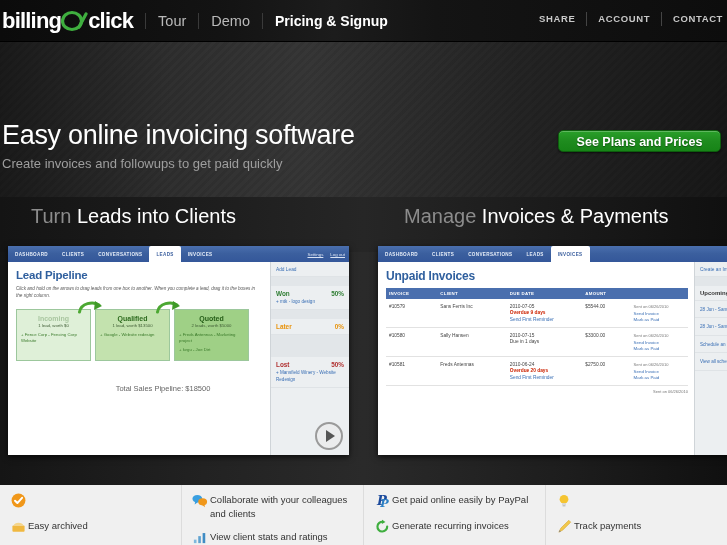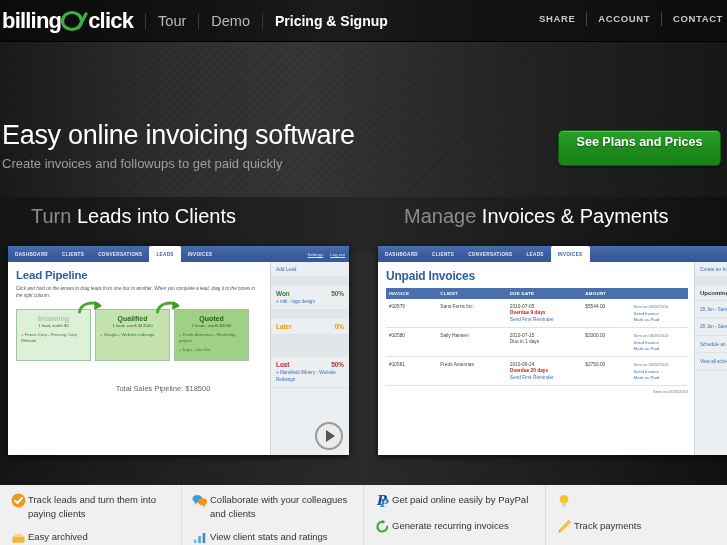--- a/index.html
+++ b/index.html
@@ -55,21 +55,21 @@
   .hero h1{
     position:absolute;left:2px;top:78px;
     font-size:27px;font-weight:normal;color:#fff;letter-spacing:-0.3px;
   }
   .hero p{
     position:absolute;left:2px;top:114px;
     font-size:13px;color:#9e9e9e;
   }
   .cta{
     position:absolute;right:6px;top:88px;
-    width:163px;height:36px;border-radius:5px;
+    width:163px;height:22px;border-radius:5px;
     background:linear-gradient(180deg,#2aa02a 0%,#1e8b1e 52%,#178417 100%);
     border:1px solid #0d5e0d;
     box-shadow:0 1px 2px rgba(0,0,0,.6), inset 0 1px 0 rgba(255,255,255,.25);
     text-align:center;padding-top:4px;cursor:pointer;
   }
   .cta .l1{font-size:12.5px;font-weight:bold;color:#fff;display:block;line-height:15px;
       text-shadow:0 1px 1px rgba(0,0,0,.4);}
   .cta .l2{font-size:9.5px;color:#dff0d8;display:block;line-height:12px;}
 
   
@@ -433,21 +433,20 @@
 <div class="features">
 
   <div class="fcol">
     <div class="fitem">
       <span class="ficon">
         <svg width="15" height="15" viewBox="0 0 16 16">
             <circle cx="8" cy="8" r="7.4" fill="#f0971a"></circle>
             <path d="M4.3 8.2 L6.8 10.7 L11.8 5.1" stroke="#fff" stroke-width="2.1" fill="none" stroke-linecap="round" stroke-linejoin="round"></path>
           </svg>
       </span>
-      <span class="ftext">Track leads and turn them into paying clients</span>
     </div>
     <div class="fitem">
       <span class="ficon">
         <svg width="15" height="15" viewBox="0 0 16 16">
             <rect x="1.5" y="7" width="13" height="6.5" rx="1" fill="#f0b840"></rect>
             <path d="M3 7 C3 3, 13 3, 13 7 Z" fill="#f5d58a"></path>
           </svg>
       </span>
       <span class="ftext">Easy archived</span>
     </div>

